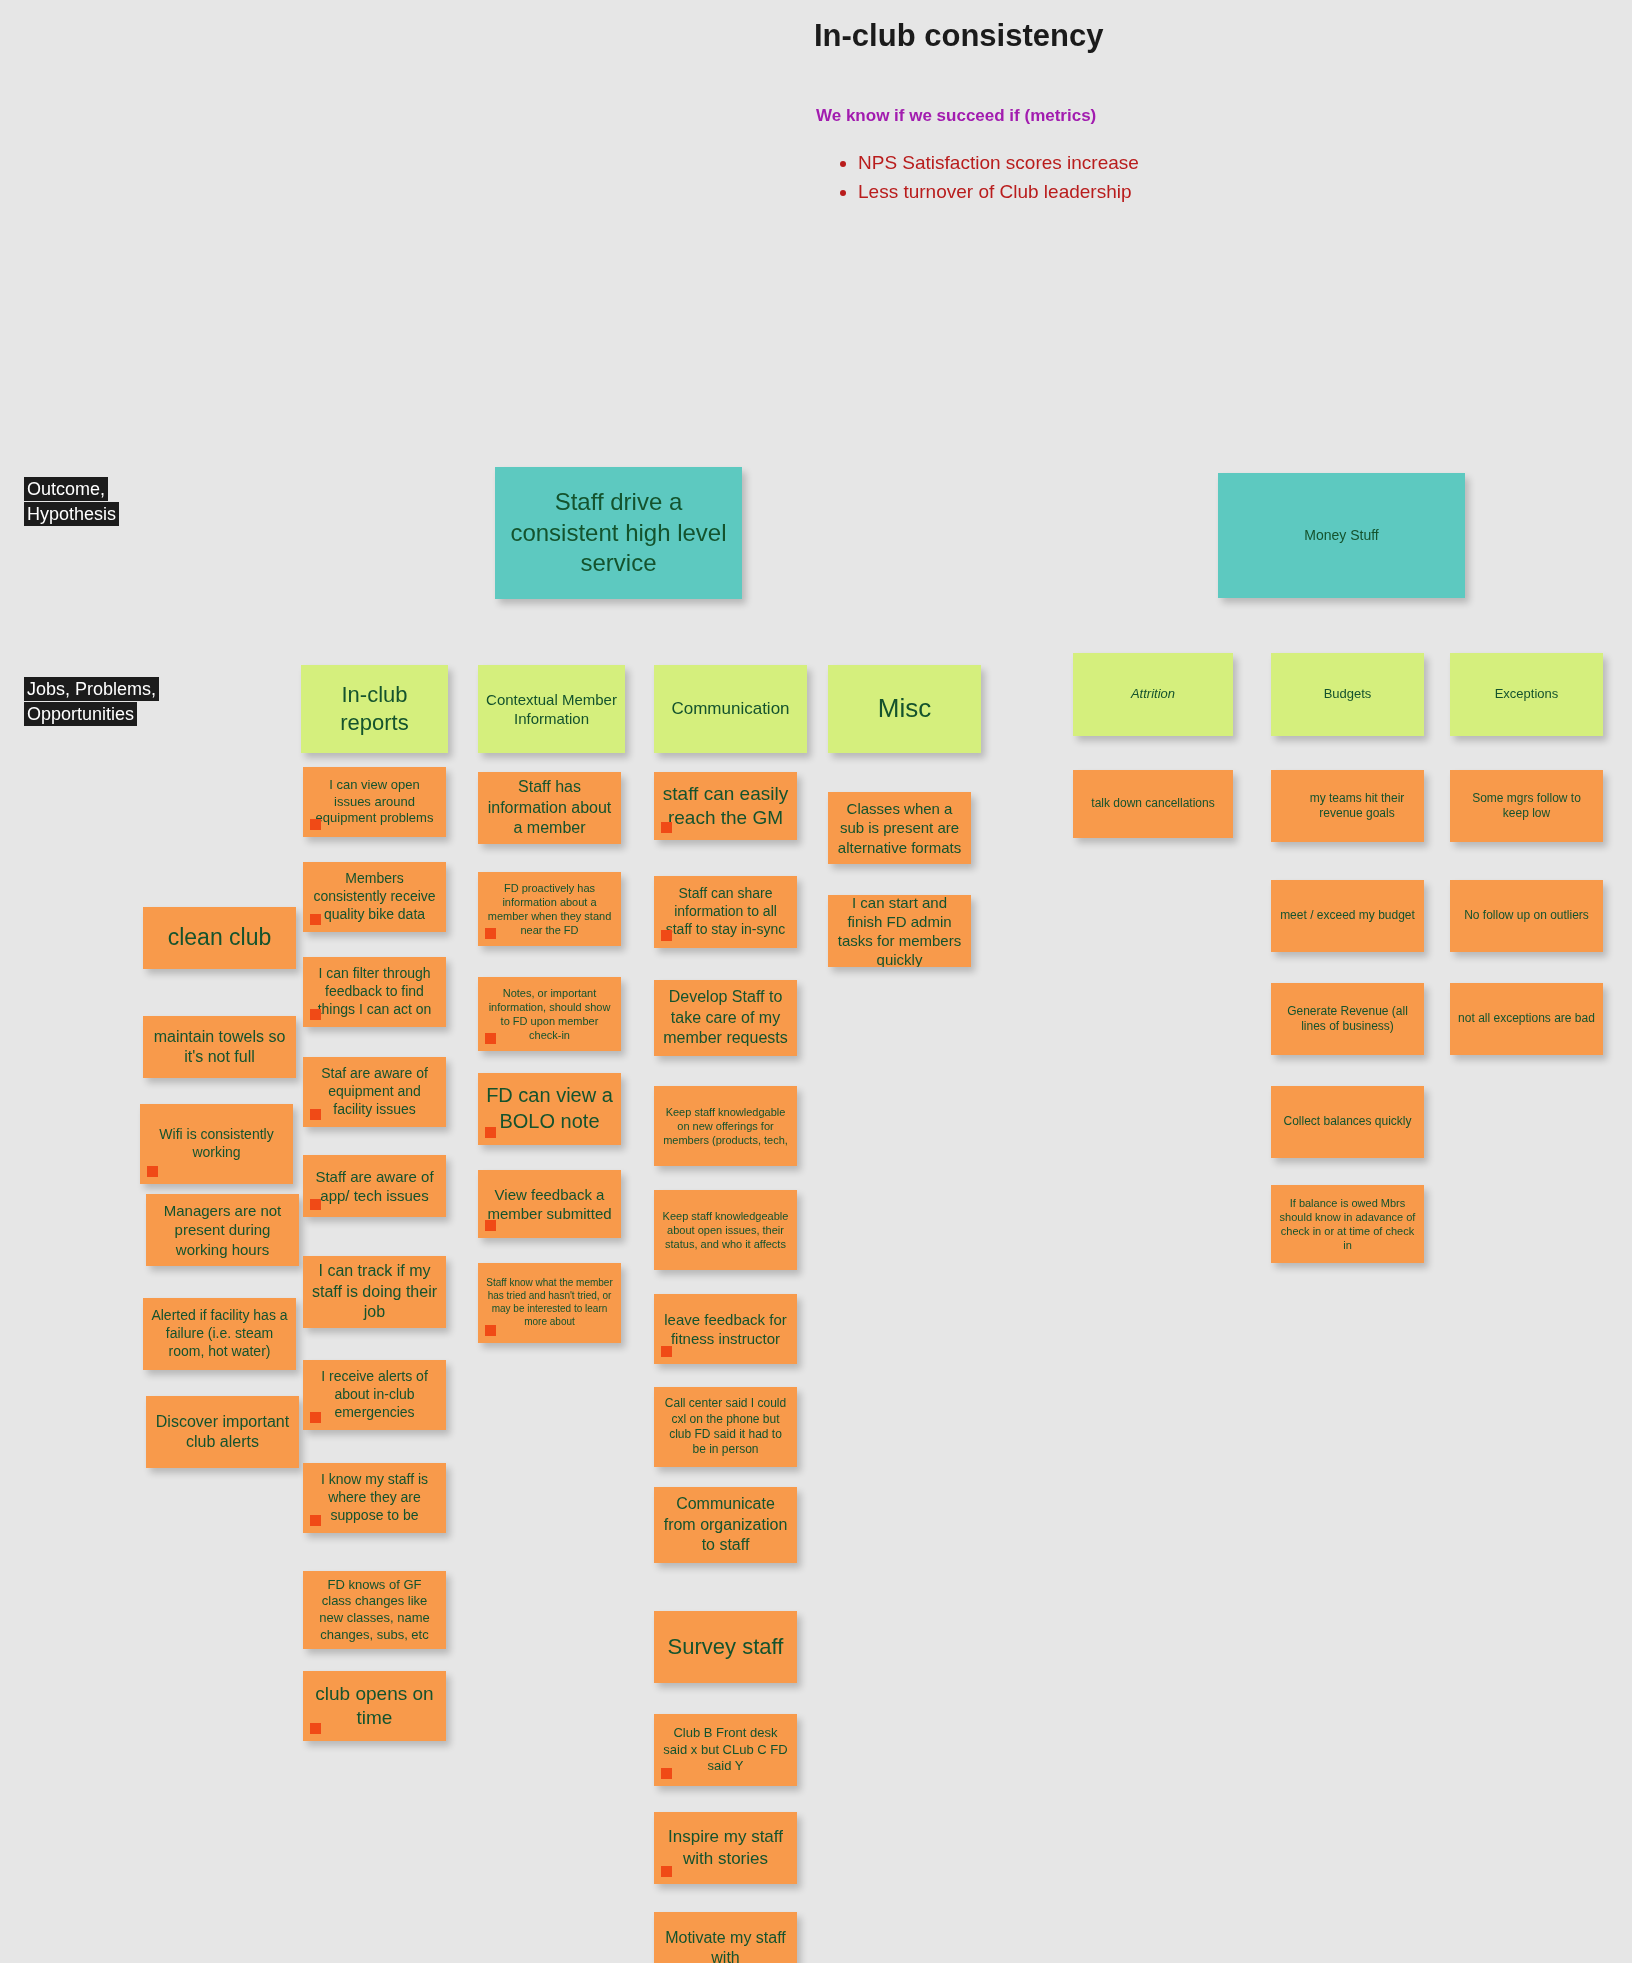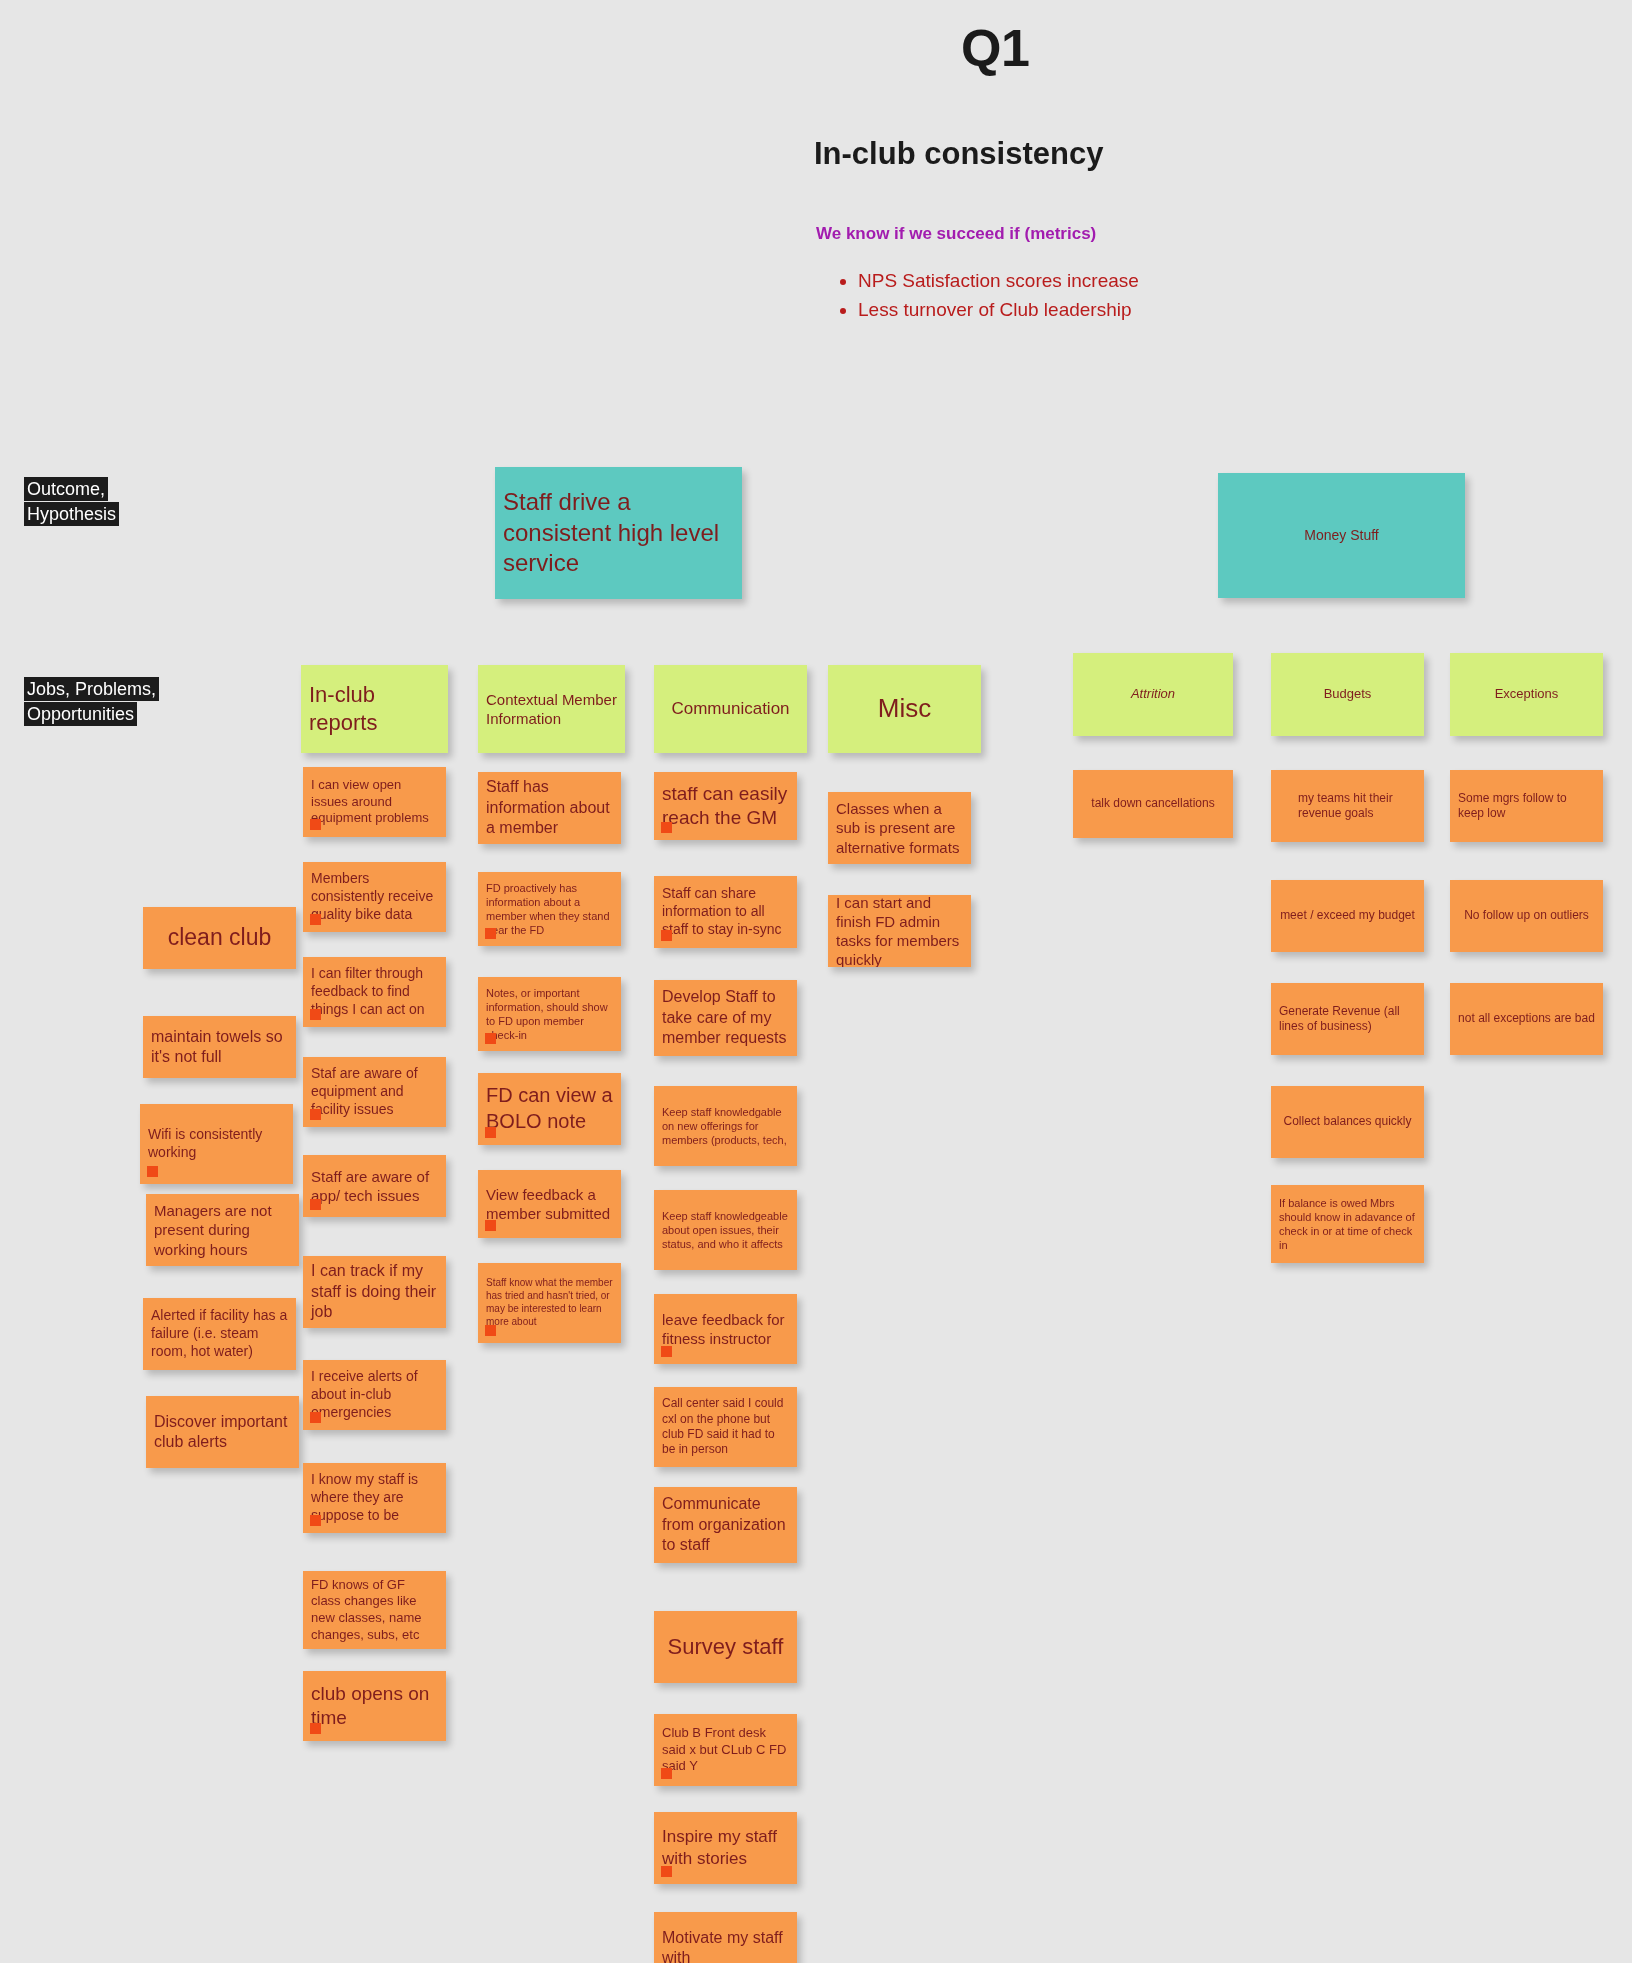--- a/index.html
+++ b/index.html
@@ -71,43 +71,43 @@
   #label-outcome { left: 24px; top: 477px; width: 165px; }
   #label-jobs    { left: 24px; top: 677px; width: 165px; }
 
   
   .note {
     position: absolute;
     box-sizing: border-box;
     display: flex;
     align-items: center;
     justify-content: center;
+    text-align: center;
     padding: 6px 8px;
     box-shadow: 4px 5px 7px rgba(0,0,0,0.20);
-    color: #7f1d1d;
+    color: #14532d;
     line-height: 1.28;
     overflow: hidden;
   }
   .note .marker {
     position: absolute;
     left: 7px;
     bottom: 7px;
     width: 11px;
     height: 11px;
     background: #f04a16;
   }
   .teal  { background: #5dc9c0; }
   .green { background: #d5ef7d; }
   .orange{ background: #f89a4b; }
 </style>
 </head>
 <body>
 
 <div id="header">
-  <div id="page-title">Q1</div>
   <div id="subtitle">In-club consistency</div>
   <div id="metrics-heading">We know if we succeed if (metrics)</div>
   <ul id="metrics-list">
       <li>NPS Satisfaction scores increase</li>
       <li>Less turnover of Club leadership</li>
     </ul>
 </div>
 
 <div class="row-label" id="label-outcome">
   <span>Outcome, Hypothesis</span>

